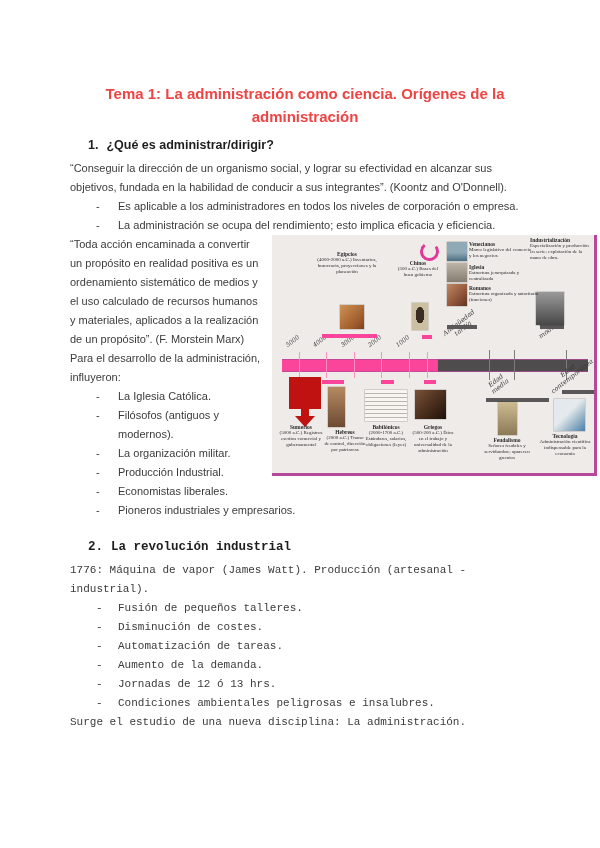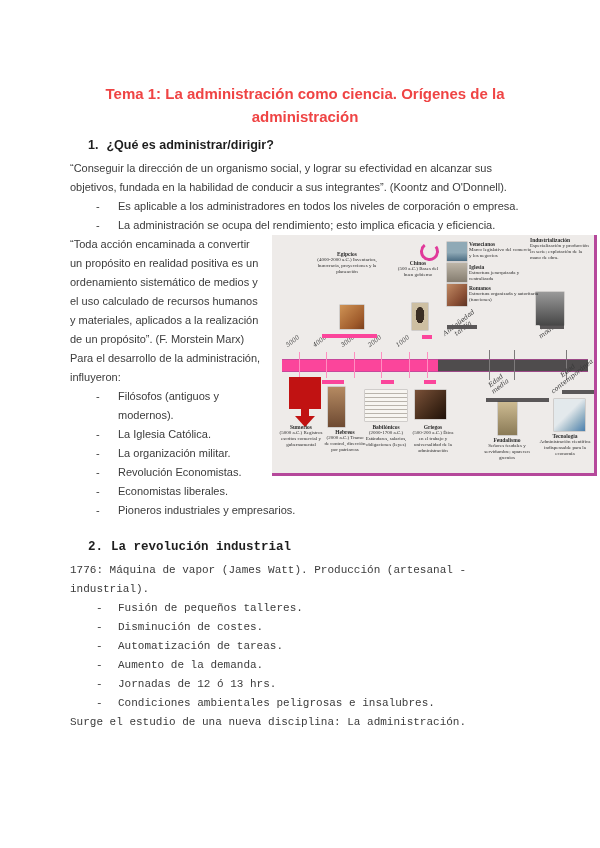--- a/index.html
+++ b/index.html
@@ -189,24 +189,24 @@
         <span>Señores feudales y servidumbre; aparecen gremios</span>
       </div>
       <div class="abs entry" style="left:264px;top:198px;width:58px;">
         <span class="ename">Tecnología</span>
         <span>Administración científica indispensable para la economía</span>
       </div>
     </div>
 
     <p class="body-par">“Toda acción encaminada a convertir un propósito en realidad positiva es un ordenamiento sistemático de medios y el uso calculado de recursos humanos y materiales, aplicados a la realización de un propósito”. (F. Morstein Marx)</p>
     <p class="body-par">Para el desarrollo de la administración, influyeron:</p>
+    <div class="bullet">La Iglesia Católica.</div>
     <div class="bullet">Filósofos (antiguos y modernos).</div>
-    <div class="bullet">La Iglesia Católica.</div>
     <div class="bullet">La organización militar.</div>
-    <div class="bullet">Revolución Economistas.</div>
+    <div class="bullet">Producción Industrial.</div>
     <div class="bullet">Economistas liberales.</div>
     <div class="bullet">Pioneros industriales y empresarios.</div>
   </div>
 
   <div class="sec2">
     <div class="sec-heading">
       <span class="num">2.</span><span>La revolución industrial</span>
     </div>
     <p class="body-par">1776: Máquina de vapor (James Watt). Producción (artesanal - industrial).</p>
     <div class="bullet">Fusión de pequeños talleres.</div>

